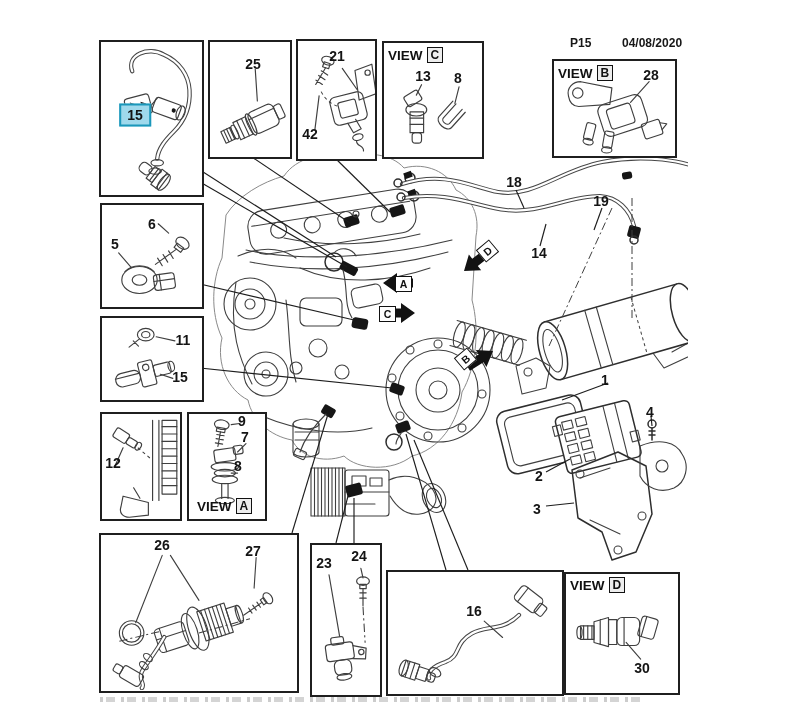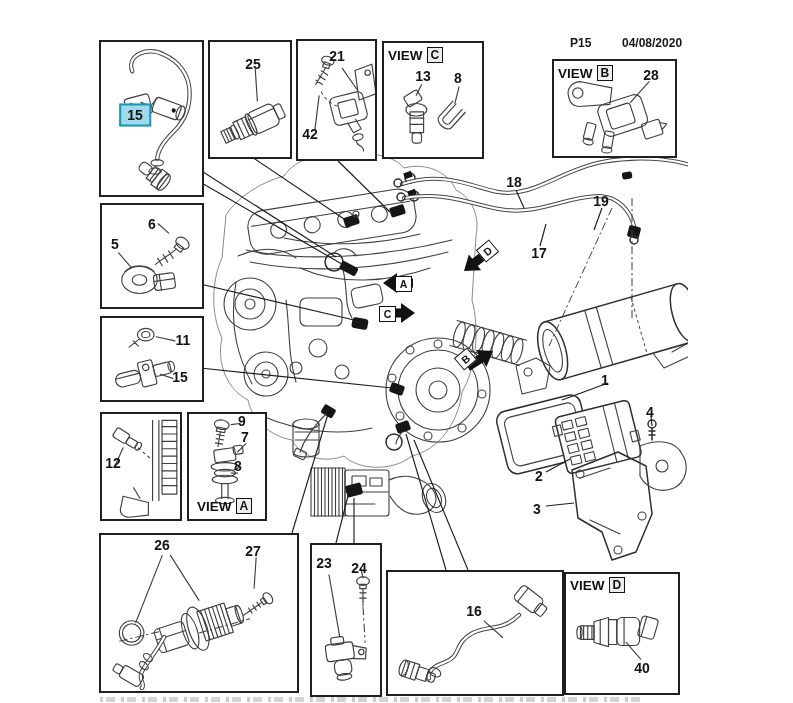--- a/index.html
+++ b/index.html
@@ -515,25 +515,25 @@
   <span class="num" style="left:115px;top:244px">5</span>
   <span class="num" style="left:183px;top:340px">11</span>
   <span class="num" style="left:180px;top:377px">15</span>
   <span class="num" style="left:113px;top:463px">12</span>
   <span class="num" style="left:242px;top:421px">9</span>
   <span class="num" style="left:245px;top:437px">7</span>
   <span class="num" style="left:238px;top:466px">8</span>
   <span class="num" style="left:162px;top:545px">26</span>
   <span class="num" style="left:253px;top:551px">27</span>
   <span class="num" style="left:324px;top:563px">23</span>
-  <span class="num" style="left:359px;top:568px">24</span>
+  <span class="num" style="left:359px;top:556px">24</span>
   <span class="num" style="left:474px;top:611px">16</span>
-  <span class="num" style="left:642px;top:668px">40</span>
+  <span class="num" style="left:642px;top:668px">30</span>
   <span class="num" style="left:514px;top:182px">18</span>
-  <span class="num" style="left:539px;top:253px">17</span>
+  <span class="num" style="left:539px;top:253px">14</span>
   <span class="num" style="left:601px;top:201px">19</span>
   <span class="num" style="left:605px;top:380px">1</span>
   <span class="num" style="left:539px;top:476px">2</span>
   <span class="num" style="left:537px;top:509px">3</span>
   <span class="num" style="left:650px;top:412px">4</span>
 
   <div class="smudge"></div>
 </div>
 
 </body></html>

